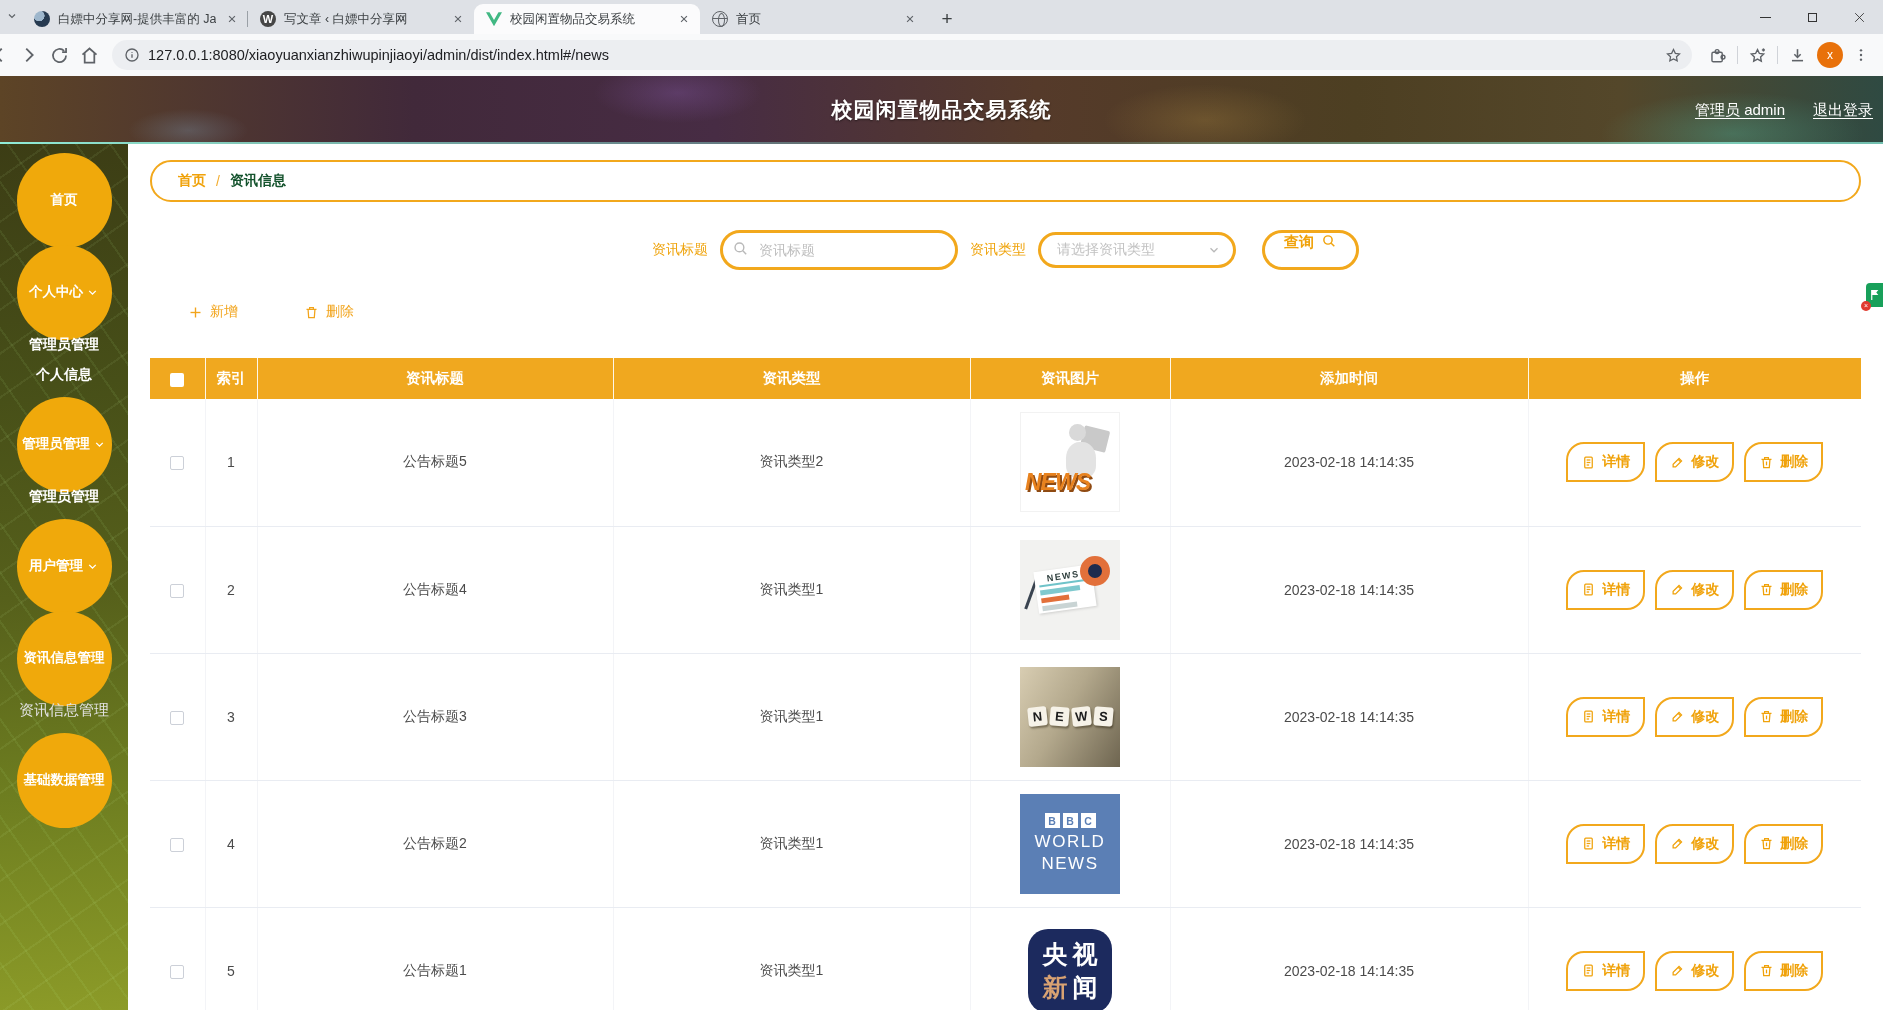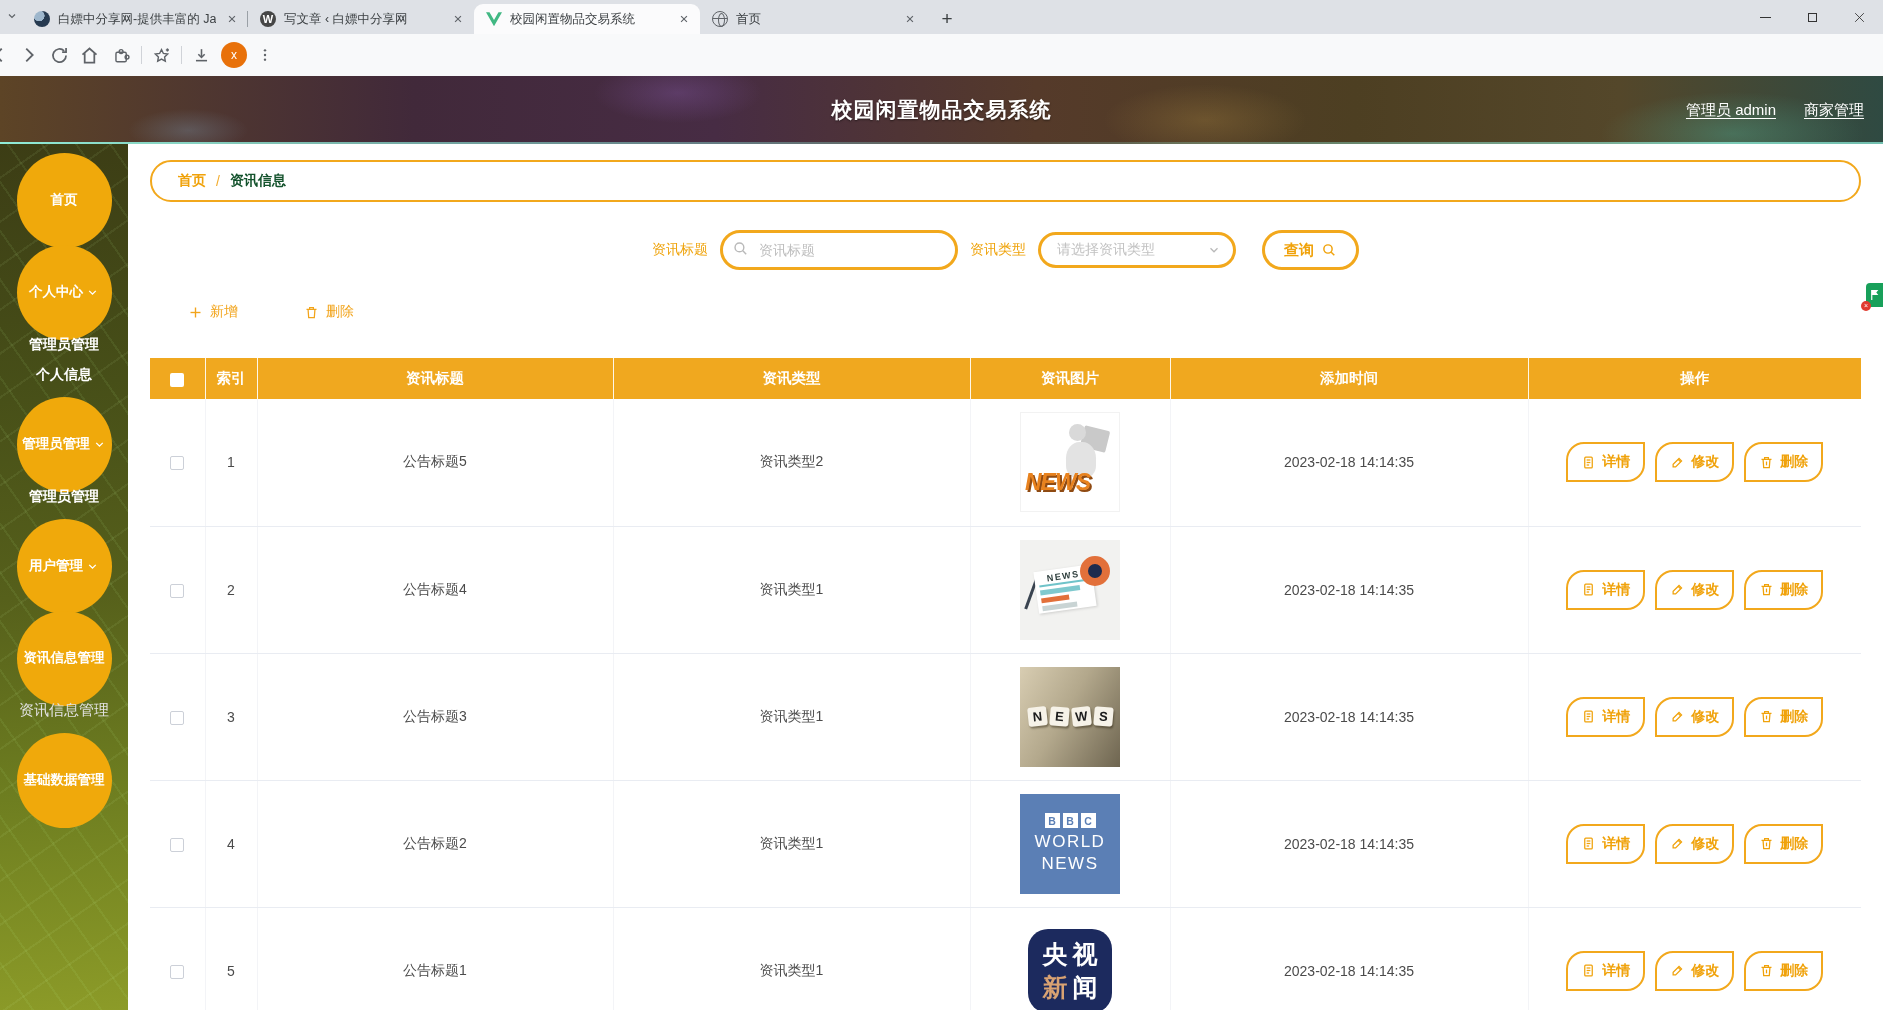--- a/index.html
+++ b/index.html
@@ -46,21 +46,21 @@
   .app-header{height:68px;position:relative;flex:none;display:flex;align-items:center;
     background:
       radial-gradient(100px 36px at 10% 80%,rgba(150,210,255,.20),transparent 60%),
       radial-gradient(140px 50px at 36% 25%,rgba(160,110,210,.25),transparent 60%),
       radial-gradient(170px 60px at 64% 65%,rgba(255,205,90,.16),transparent 60%),
       radial-gradient(220px 70px at 92% 85%,rgba(90,255,225,.22),transparent 60%),
       linear-gradient(90deg,#5d4426 0%,#41293a 22%,#472c44 38%,#553a2a 55%,#4d3f22 72%,#54472a 86%,#2f4a42 100%);}
   .app-header::after{content:"";position:absolute;left:0;right:0;bottom:0;height:2px;
     background:linear-gradient(90deg,rgba(150,255,235,.9),rgba(150,255,235,.15) 55%,rgba(150,255,235,.65) 92%);}
   .app-title{position:absolute;left:50%;transform:translateX(-50%);color:#fff;font-size:21px;font-weight:bold;letter-spacing:1px;text-shadow:0 1px 2px rgba(0,0,0,.5);}
-  .hdr-right{position:absolute;right:19px;display:flex;gap:28px;}
+  .hdr-right{position:absolute;right:10px;display:flex;gap:28px;}
   .hdr-link{color:#fff;font-size:15px;text-decoration:underline;text-underline-offset:3px;white-space:nowrap;}
 
   
   .app-body{flex:1;display:flex;overflow:hidden;}
   .sidebar{width:128px;flex:none;overflow:hidden;padding-top:12px;
     background:
       repeating-linear-gradient(55deg,transparent 0 26px,rgba(190,255,150,.08) 26px 28px),
       repeating-linear-gradient(-35deg,transparent 0 34px,rgba(210,255,170,.07) 34px 36px),
       linear-gradient(175deg,#3c3d15 0%,#474f18 28%,#56601b 52%,#6d7d20 74%,#8c9b28 100%);}
   .side-group{display:flex;flex-direction:column;align-items:center;margin-top:-3px;}
@@ -78,21 +78,21 @@
   .crumb-cur{color:#14532d;font-weight:bold;}
 
   .filter-row{margin-top:28px;display:flex;align-items:center;justify-content:center;gap:12px;height:40px;}
   .filter-label{color:#EFA30B;font-size:14px;white-space:nowrap;}
   .search-box{position:relative;width:238px;height:40px;}
   .search-box input{width:100%;height:100%;border:3px solid #F2A81C;border-radius:20px;padding:0 12px 0 36px;font-size:14px;color:#333;outline:none;background:#fff;}
   .search-box input::placeholder{color:#bdbdbd;}
   .search-box .in-icon{position:absolute;left:12px;top:10px;color:#b9b9b9;}
   .select-box{width:198px;height:36px;border:3px solid #F2A81C;border-radius:20px;background:#fff;display:flex;align-items:center;justify-content:space-between;padding:0 12px 0 16px;}
   .select-placeholder{color:#c2c2c2;font-size:14px;white-space:nowrap;}
-  .query-btn{height:40px;margin-left:14px;border:3px solid #F2A81C;border-radius:20px;background:#fff;color:#F0A20A;font-size:15px;font-weight:bold;display:flex;align-items:center;gap:7px;padding:0 19px;cursor:pointer;}
+  .query-btn{height:40px;margin-left:14px;border:3px solid #F2A81C;border-radius:20px;background:#fff;color:#F0A20A;font-size:15px;font-weight:bold;display:flex;gap:7px;padding:0 19px;cursor:pointer;}
 
   .action-row{margin-top:30px;height:24px;display:flex;align-items:center;gap:66px;padding-left:38px;}
   .action-link{display:flex;align-items:center;gap:7px;color:#F2A41B;font-size:14px;background:none;border:none;cursor:pointer;font-family:inherit;}
 
   .data-table{margin-top:34px;width:100%;border-collapse:collapse;table-layout:fixed;}
   .data-table th{background:#F0A81F;color:#fff;font-size:14.5px;font-weight:bold;height:41px;border-right:1px solid rgba(255,255,255,.9);text-align:center;}
   .data-table th:last-child{border-right:none;}
   .data-table td{height:127px;background:#fff;text-align:center;vertical-align:middle;font-size:14px;color:#4b4b4b;border-bottom:1px solid #e9ecf2;border-right:1px solid #f3f4f7;}
   .data-table td:last-child{border-right:none;}
   .th-checkbox{width:14px;height:14px;background:#fff;border-radius:2px;display:inline-block;vertical-align:middle;}
@@ -220,20 +220,35 @@
           <path d="M19.5 12a7.5 7.5 0 1 1-2.2-5.3"></path>
           <polyline points="19.5,3.5 19.5,8 15,8"></polyline>
         </svg>
     </span>
     <span class="nav-icon">
       <svg width="21" height="21" viewBox="0 0 24 24" fill="none" stroke="currentColor" stroke-width="2">
           <path d="M4 11 L12 4 L20 11"></path>
           <path d="M6.5 9.5 V20 H17.5 V9.5"></path>
         </svg>
     </span>
+    <div class="addressbar">
+      <span class="bar-icon">
+        <svg width="16" height="16" viewBox="0 0 24 24" fill="none" stroke="currentColor" stroke-width="2">
+            <circle cx="12" cy="12" r="9"></circle>
+            <line x1="12" y1="11" x2="12" y2="16"></line>
+            <line x1="12" y1="7.5" x2="12" y2="8.5"></line>
+          </svg>
+      </span>
+      <span class="url-text">127.0.0.1:8080/xiaoyuanxianzhiwupinjiaoyi/admin/dist/index.html#/news</span>
+      <span class="bar-icon">
+        <svg width="17" height="17" viewBox="0 0 24 24" fill="none" stroke="currentColor" stroke-width="1.8">
+            <path d="M12 3.5l2.6 5.4 5.9.8-4.3 4.1 1 5.8-5.2-2.8-5.2 2.8 1-5.8L3.5 9.7l5.9-.8z"></path>
+          </svg>
+      </span>
+    </div>
     <div class="tb-right">
       <span class="bar-icon">
         <svg width="19" height="19" viewBox="0 0 24 24" fill="none" stroke="currentColor" stroke-width="1.8">
             <rect x="5" y="8" width="13" height="12" rx="1.8"></rect>
             <circle cx="11.5" cy="7" r="2.4"></circle>
             <circle cx="19" cy="14" r="2.4"></circle>
           </svg>
       </span>
       <span class="tb-sep"></span>
       <span class="bar-icon">
@@ -259,21 +274,21 @@
             <circle cx="12" cy="19" r="1.8"></circle>
           </svg>
       </span>
     </div>
   </div>
 
   <div class="app-header">
     <div class="app-title">校园闲置物品交易系统</div>
     <div class="hdr-right">
       <span class="hdr-link">管理员 admin</span>
-      <span class="hdr-link">商家管理</span>
+      <span class="hdr-link">退出登录</span>
     </div>
   </div>
 
   <div class="app-body">
 
     <div class="sidebar">
       <div class="side-group">
           <div class="side-circle">
             <span class="side-label">首页</span>
 

